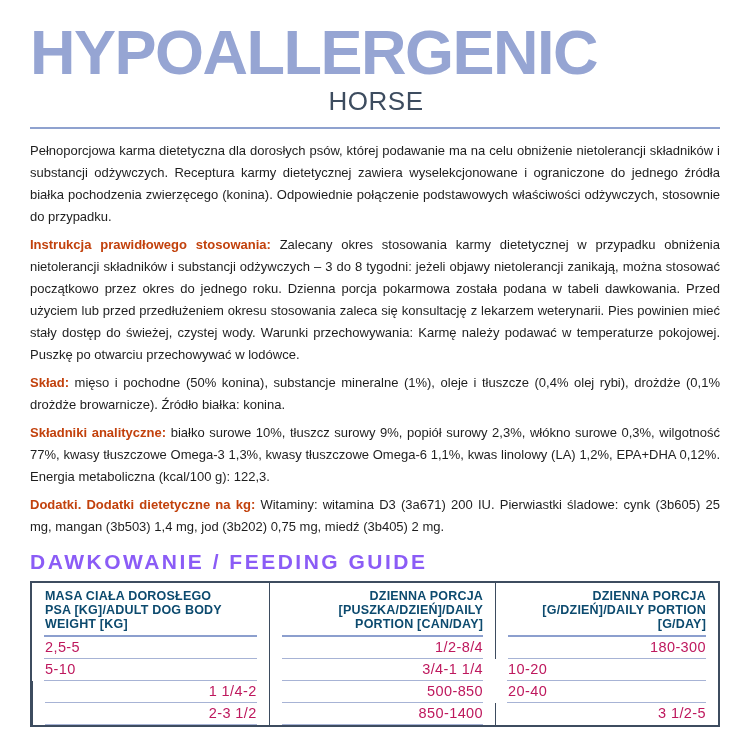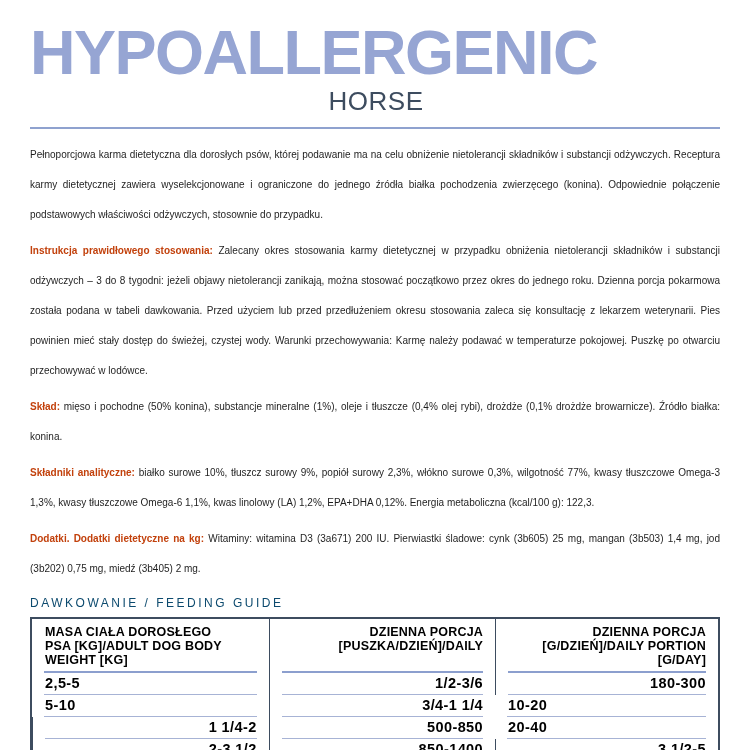--- a/index.html
+++ b/index.html
@@ -36,62 +36,62 @@
   }
   .divider {
     height: 0;
     border-top: 2px solid #8fa2cf;
     margin: 11px 0 11px 0;
   }
   
   .copy p {
     margin: 0 0 6px 0;
     text-align: justify;
-    font-size: 10px;
-    line-height: 30px;
+    font-size: 13px;
+    line-height: 22px;
     color: #1e1e1e;
   }
   .copy b { font-weight: bold; color: #c2410c; }
   
   .section-title {
     margin: 12px 0 7px 0;
-    font-size: 12px;
-    font-weight: normal;
+    font-size: 21px;
+    font-weight: bold;
     letter-spacing: 2.5px;
-    color: #0c4a6e;
+    color: #8b5cf6;
   }
   .fg-table {
     display: grid;
     grid-template-columns: 34.5fr 33fr 32.5fr;
     border: 2px solid #3d4c5f;
     background: #ffffff;
   }
   .fg-cell { padding: 0 12px; }
   .fg-cell.sep { border-left: 1.5px solid #3d4c5f; text-align: right; }
   .fg-head-inner {
     padding: 6px 0 4px 1px;
     border-bottom: 2px solid #8c9fce;
     height: calc(100% - 12px);
   }
   .fg-head-line {
     font-size: 12.5px;
     line-height: 14px;
     font-weight: bold;
     letter-spacing: 0.2px;
-    color: #000000;
+    color: #0c4a6e;
     white-space: nowrap;
   }
   .fg-val-inner {
     padding: 3px 0 3px 1px;
     border-bottom: 1.5px solid #a7b3d5;
     font-size: 14.5px;
     line-height: 15px;
-    font-weight: bold;
+    font-weight: normal;
     letter-spacing: 0.4px;
-    color: #000000;
+    color: #be185d;
     white-space: nowrap;
   }
   .fg-row-last .fg-val-inner { border-bottom: none; }
 </style>
 </head>
 <body>
 
 <div class="page">
 
   <h1 class="brand-title">HYPOALLERGENIC</h1>
@@ -118,35 +118,36 @@
       <div class="fg-head-inner">
         <div class="fg-head-line">MASA CIAŁA DOROSŁEGO</div>
         <div class="fg-head-line">PSA [KG]/ADULT DOG BODY</div>
         <div class="fg-head-line">WEIGHT [KG]</div>
       </div>
     </div>
     <div class="fg-cell sep">
       <div class="fg-head-inner">
         <div class="fg-head-line">DZIENNA PORCJA</div>
         <div class="fg-head-line">[PUSZKA/DZIEŃ]/DAILY</div>
+        <div class="fg-head-line">PORTION [CAN/DAY]</div>
       </div>
     </div>
     <div class="fg-cell sep">
       <div class="fg-head-inner">
         <div class="fg-head-line">DZIENNA PORCJA</div>
         <div class="fg-head-line">[G/DZIEŃ]/DAILY PORTION</div>
         <div class="fg-head-line">[G/DAY]</div>
       </div>
     </div>
 
     <div class="fg-cell">
         <div class="fg-val-inner">2,5-5</div>
       </div>
     <div class="fg-cell sep">
-        <div class="fg-val-inner">1/2-3/6</div>
+        <div class="fg-val-inner">1/2-8/4</div>
       </div>
     <div class="fg-cell sep">
         <div class="fg-val-inner">180-300</div>
       </div>
 
     <div class="fg-cell">
         <div class="fg-val-inner">5-10</div>
       </div>
     <div class="fg-cell sep">
         <div class="fg-val-inner">3/4-1 1/4</div>

